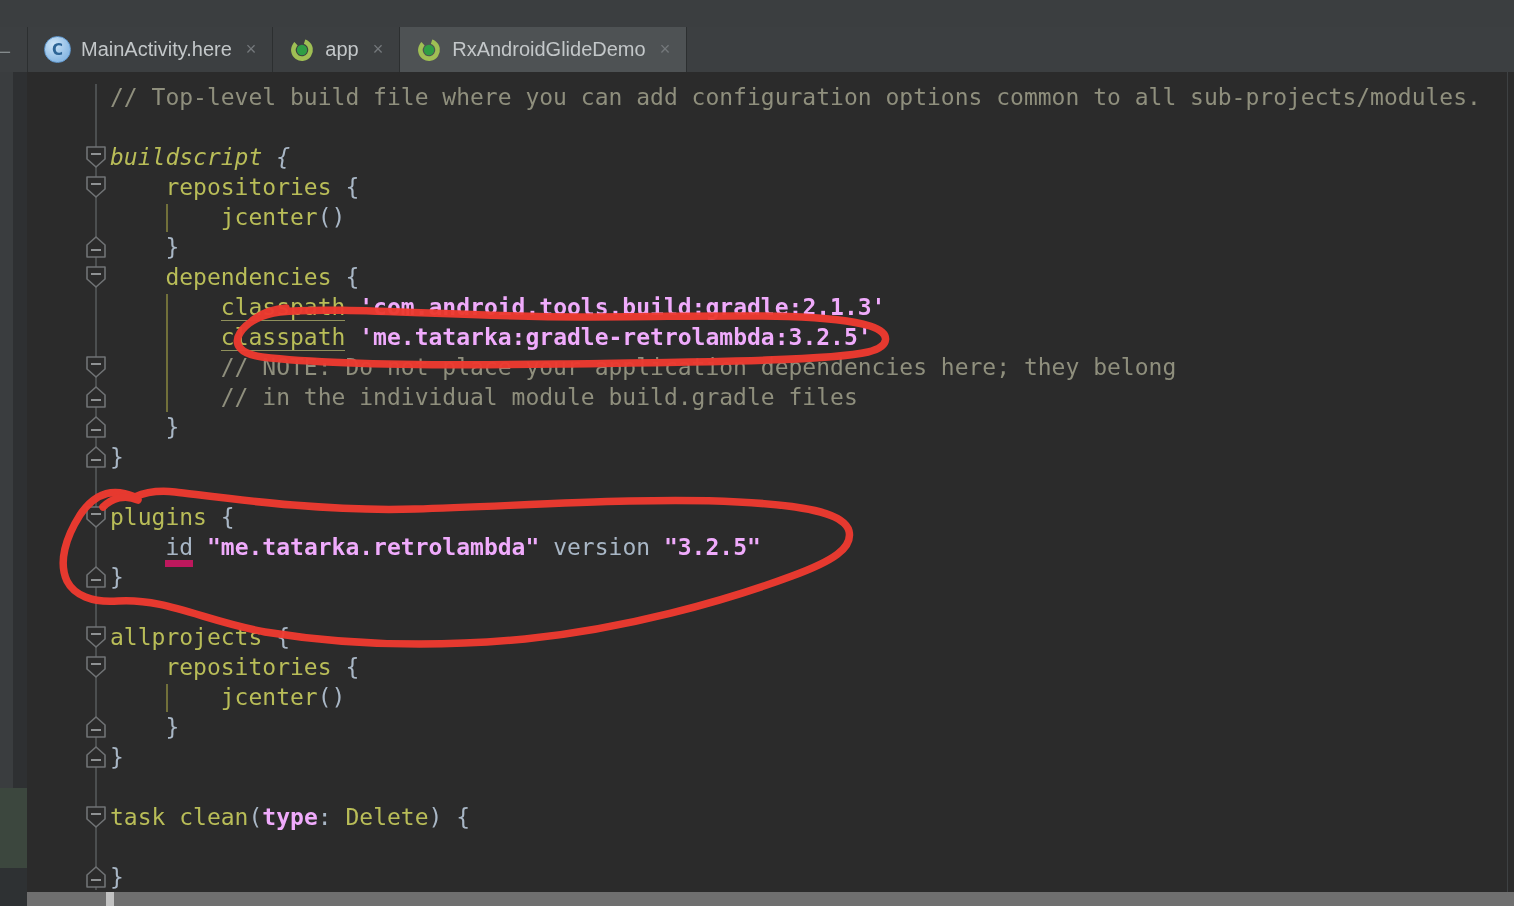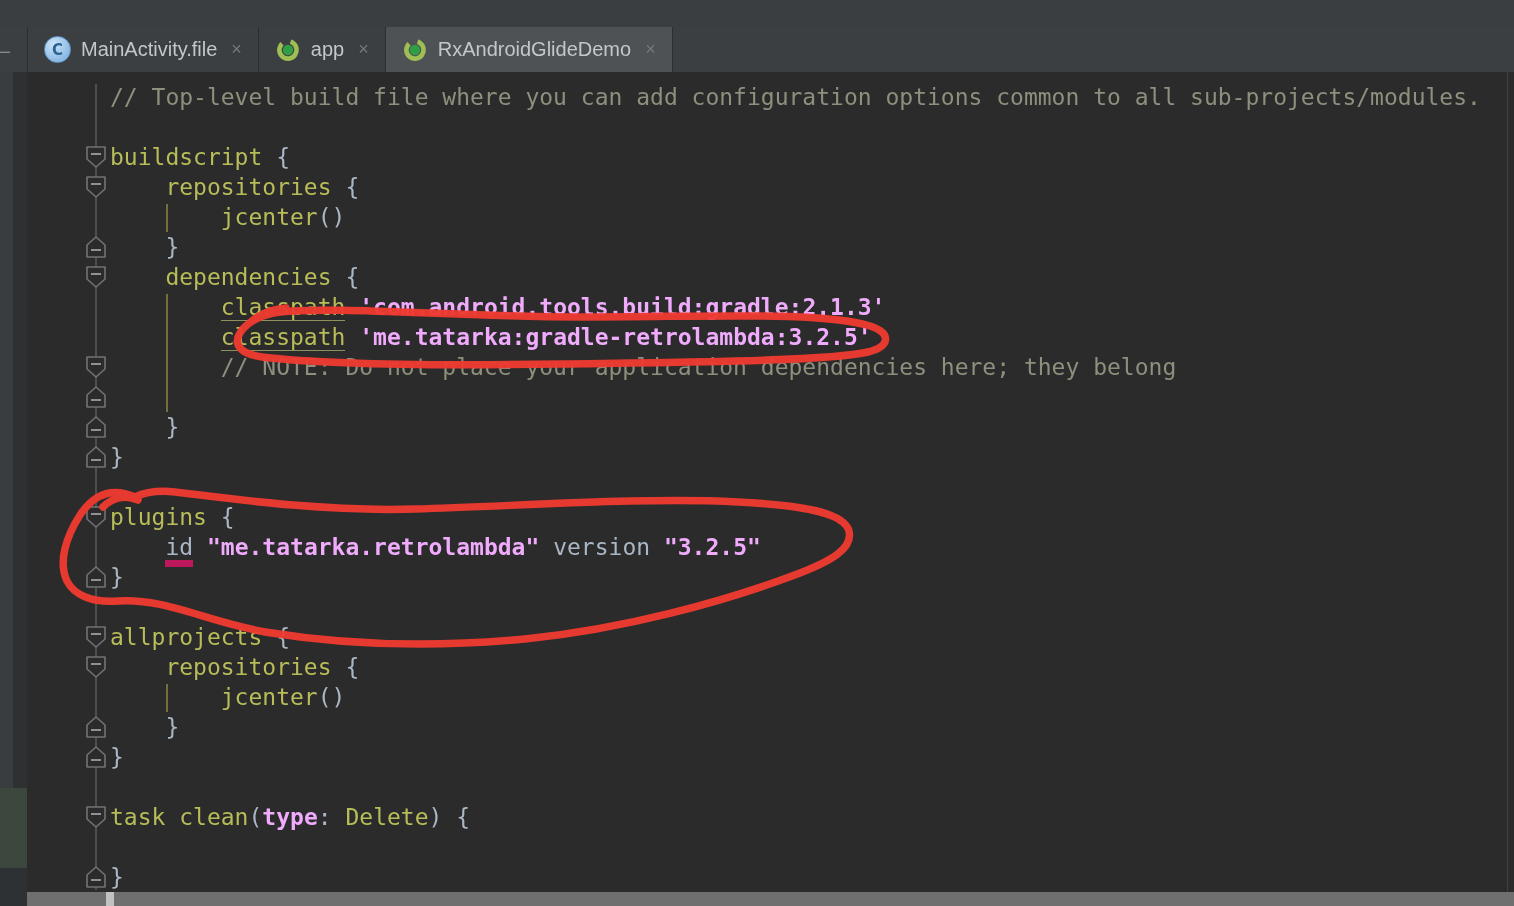--- a/index.html
+++ b/index.html
@@ -59,21 +59,21 @@
 
   <div class="top-bar"></div>
 
   <div class="tab-row">
     <div class="tab-scroll">
       <span>←</span>
     </div>
     <div id="tabs" style="display:flex">
         <div class="tab">
           <span class="cicon">C</span>
-          <span class="tlabel">MainActivity.file</span>
+          <span class="tlabel">MainActivity.here</span>
           <span class="tclose">×</span>
         </div>
         <div class="tab">
           <svg class="gicon" viewBox="0 0 26 26">
             <circle cx="13" cy="13" r="8.6" fill="none" stroke="#9fbf54" stroke-width="4.6" stroke-dasharray="42 9" transform="rotate(-55 13 13)"></circle>
             <circle cx="13" cy="13" r="5.2" fill="#2f9e44"></circle>
           </svg>
           <span class="tlabel">app</span>
           <span class="tclose">×</span>
         </div>
@@ -133,28 +133,29 @@
         <path d="M 69,675 L 78,683 L 78,695 L 60,695 L 60,683 Z" fill="#2b2b2b" stroke="#707375" stroke-width="1.6" stroke-linejoin="round"></path>
         <line x1="64" x2="74" y1="688" y2="688" stroke="#8f9294" stroke-width="2"></line>
         <path d="M 60,735 L 78,735 L 78,747 L 69,755 L 60,747 Z" fill="#2b2b2b" stroke="#707375" stroke-width="1.6" stroke-linejoin="round"></path>
         <line x1="64" x2="74" y1="742" y2="742" stroke="#8f9294" stroke-width="2"></line>
         <path d="M 69,795 L 78,803 L 78,815 L 60,815 L 60,803 Z" fill="#2b2b2b" stroke="#707375" stroke-width="1.6" stroke-linejoin="round"></path>
         <line x1="64" x2="74" y1="808" y2="808" stroke="#8f9294" stroke-width="2"></line>
       </svg>
     <div id="code">
         <div class="code-line" style="top: 10px;"><span class="cm">// Top-level build file where you can add configuration options common to all sub-projects/modules.</span></div>
         <div class="code-line" style="top: 40px;"></div>
-        <div class="code-line" style="top: 70px;"><span class="y">buildscript</span><span class="w"> {</span></div>
+        <div class="code-line" style="top: 70px; font-style: italic;"><span class="y">buildscript</span><span class="w"> {</span></div>
         <div class="code-line" style="top: 100px;"><span class="y">    repositories</span><span class="w"> {</span></div>
         <div class="code-line" style="top: 130px;"><span class="y">        jcenter</span><span class="w">()</span></div>
         <div class="code-line" style="top: 160px;"><span class="w">    }</span></div>
         <div class="code-line" style="top: 190px;"><span class="y">    dependencies</span><span class="w"> {</span></div>
         <div class="code-line" style="top: 220px;"><span class="w">        </span><span class="yu">classpath</span><span class="w"> </span><span class="s">'com.android.tools.build:gradle:2.1.3'</span></div>
         <div class="code-line" style="top: 250px;"><span class="w">        </span><span class="yu">classpath</span><span class="w"> </span><span class="s">'me.tatarka:gradle-retrolambda:3.2.5'</span></div>
         <div class="code-line" style="top: 280px;"><span class="cm">        // NOTE: Do not place your application dependencies here; they belong</span></div>
+        <div class="code-line" style="top: 310px;"><span class="cm">        // in the individual module build.gradle files</span></div>
         <div class="code-line" style="top: 340px;"><span class="w">    }</span></div>
         <div class="code-line" style="top: 370px;"><span class="w">}</span></div>
         <div class="code-line" style="top: 400px;"></div>
         <div class="code-line" style="top: 430px;"><span class="y">plugins</span><span class="w"> {</span></div>
         <div class="code-line" style="top: 460px;"><span class="w">    </span><span class="wu">id</span><span class="w"> </span><span class="s">"me.tatarka.retrolambda"</span><span class="w"> version </span><span class="s">"3.2.5"</span></div>
         <div class="code-line" style="top: 490px;"><span class="w">}</span></div>
         <div class="code-line" style="top: 520px;"></div>
         <div class="code-line" style="top: 550px;"><span class="y">allprojects</span><span class="w"> {</span></div>
         <div class="code-line" style="top: 580px;"><span class="y">    repositories</span><span class="w"> {</span></div>
         <div class="code-line" style="top: 610px;"><span class="y">        jcenter</span><span class="w">()</span></div>

